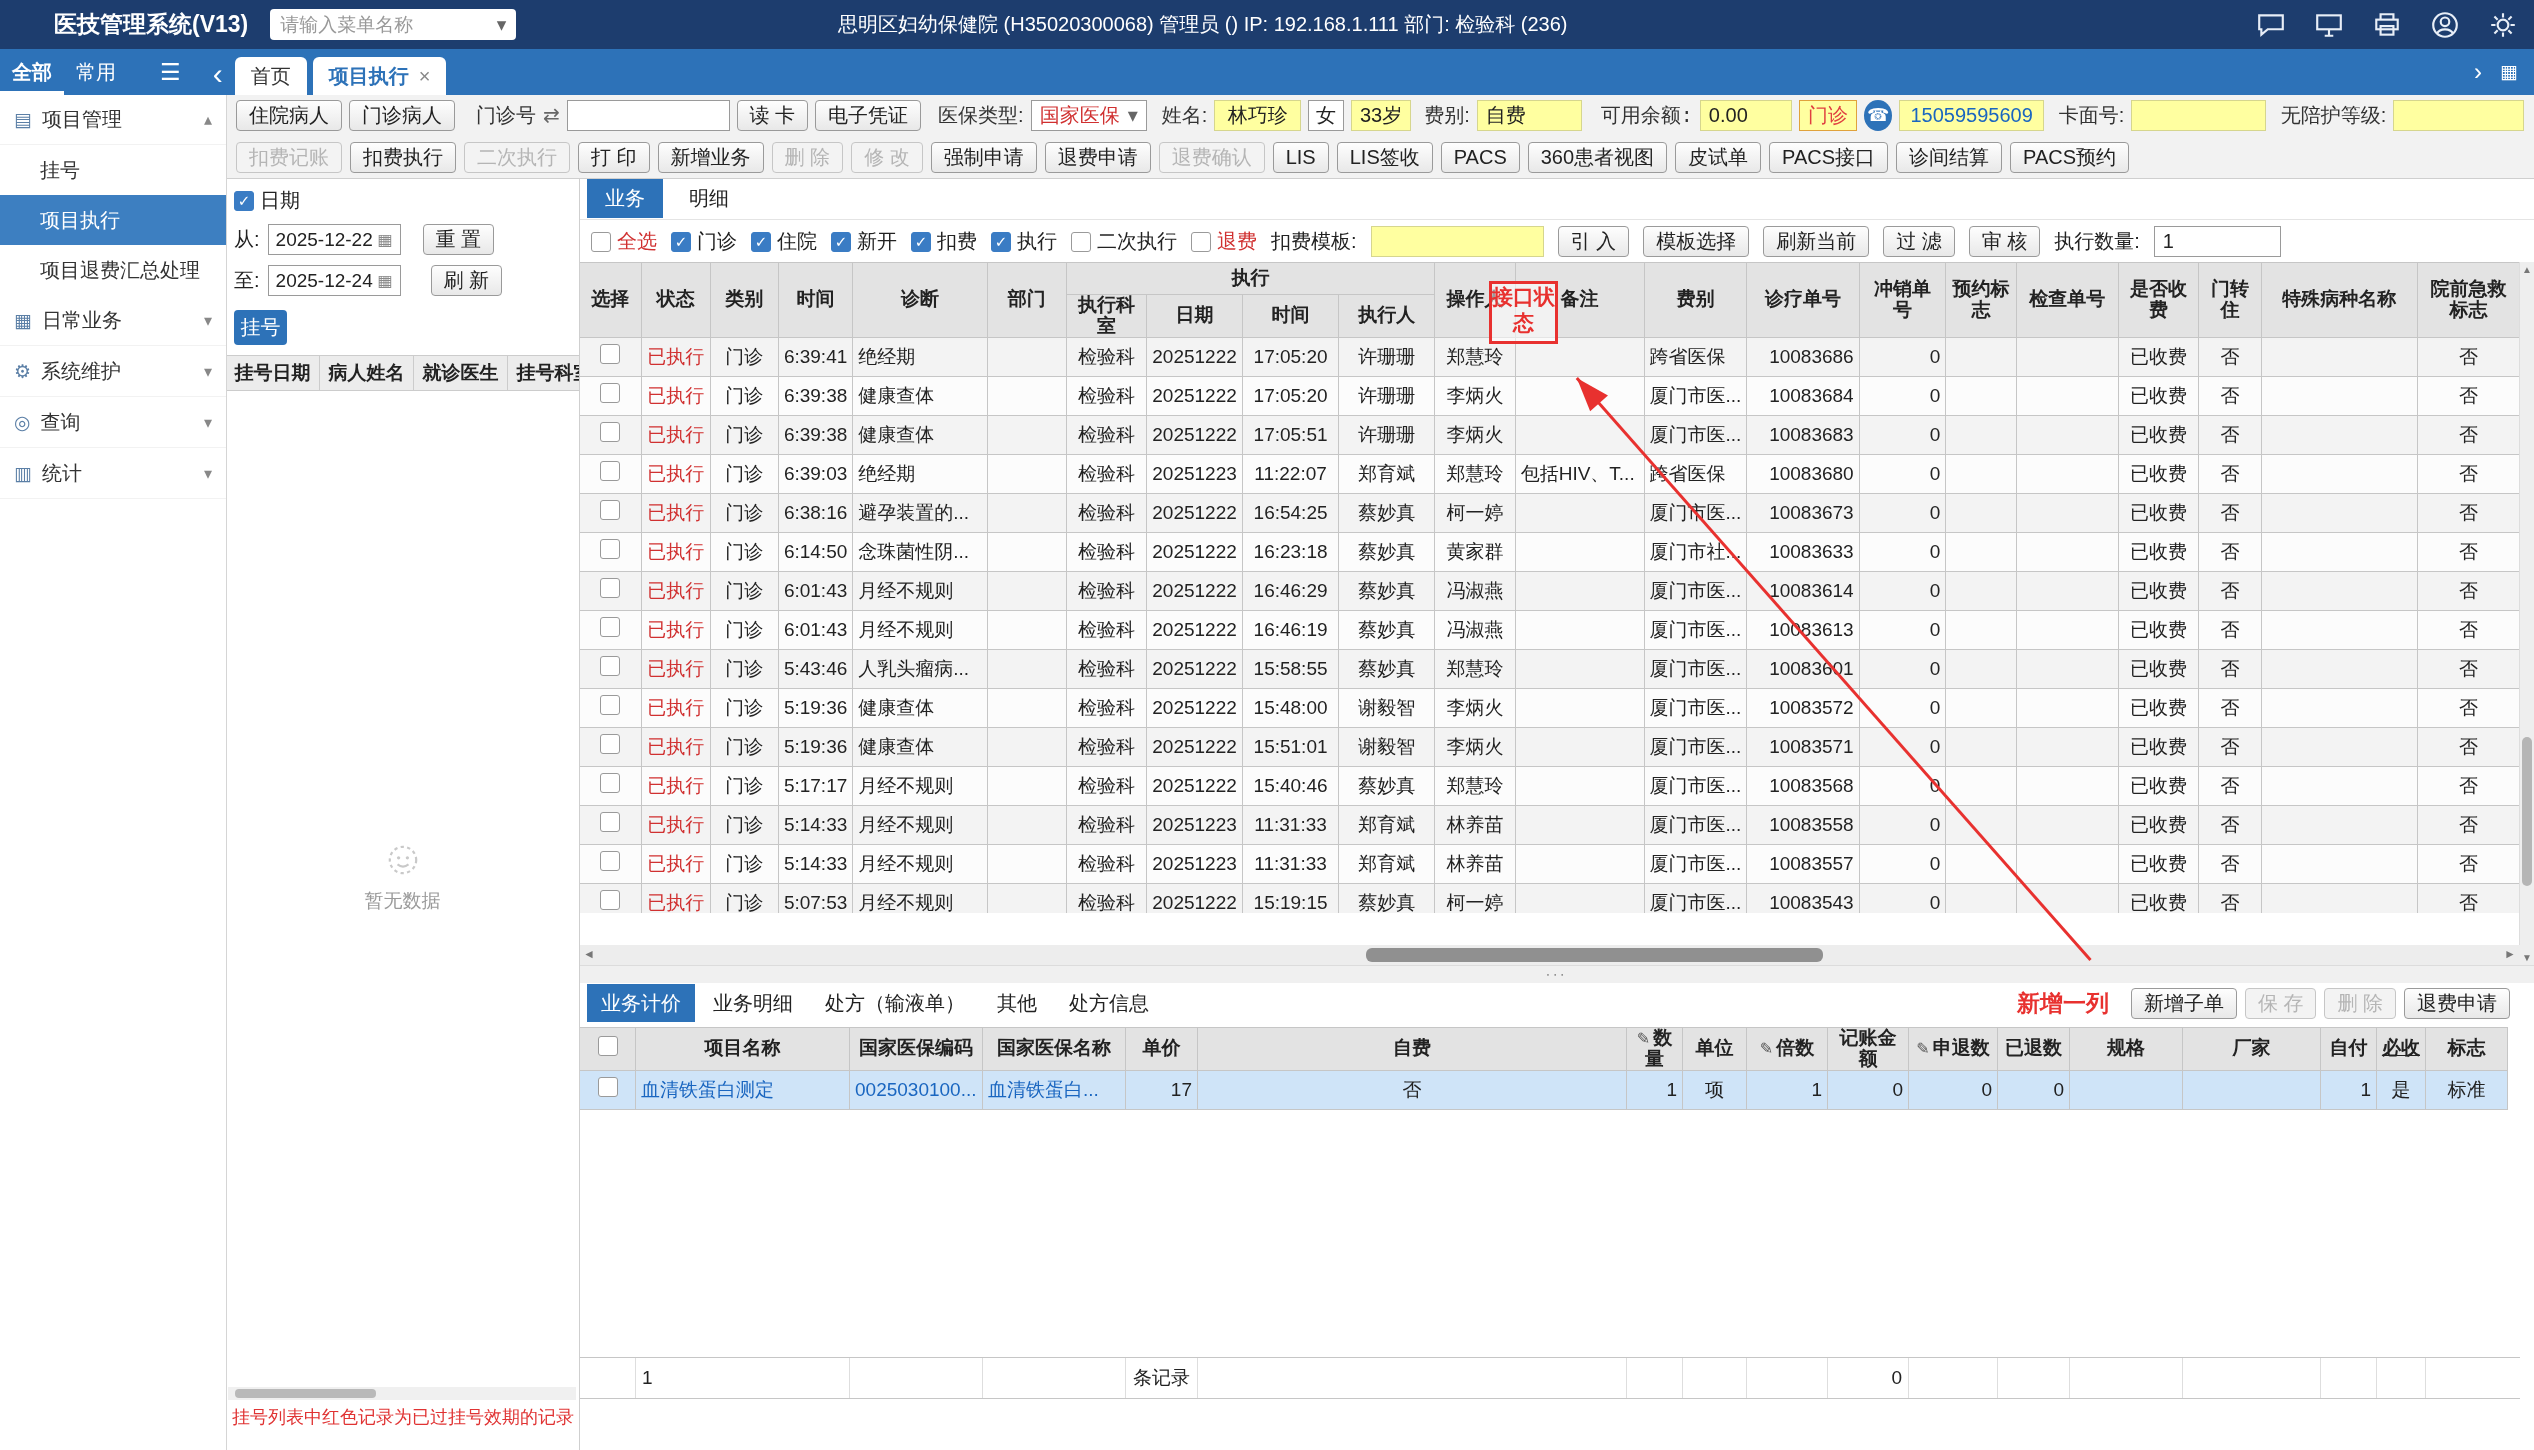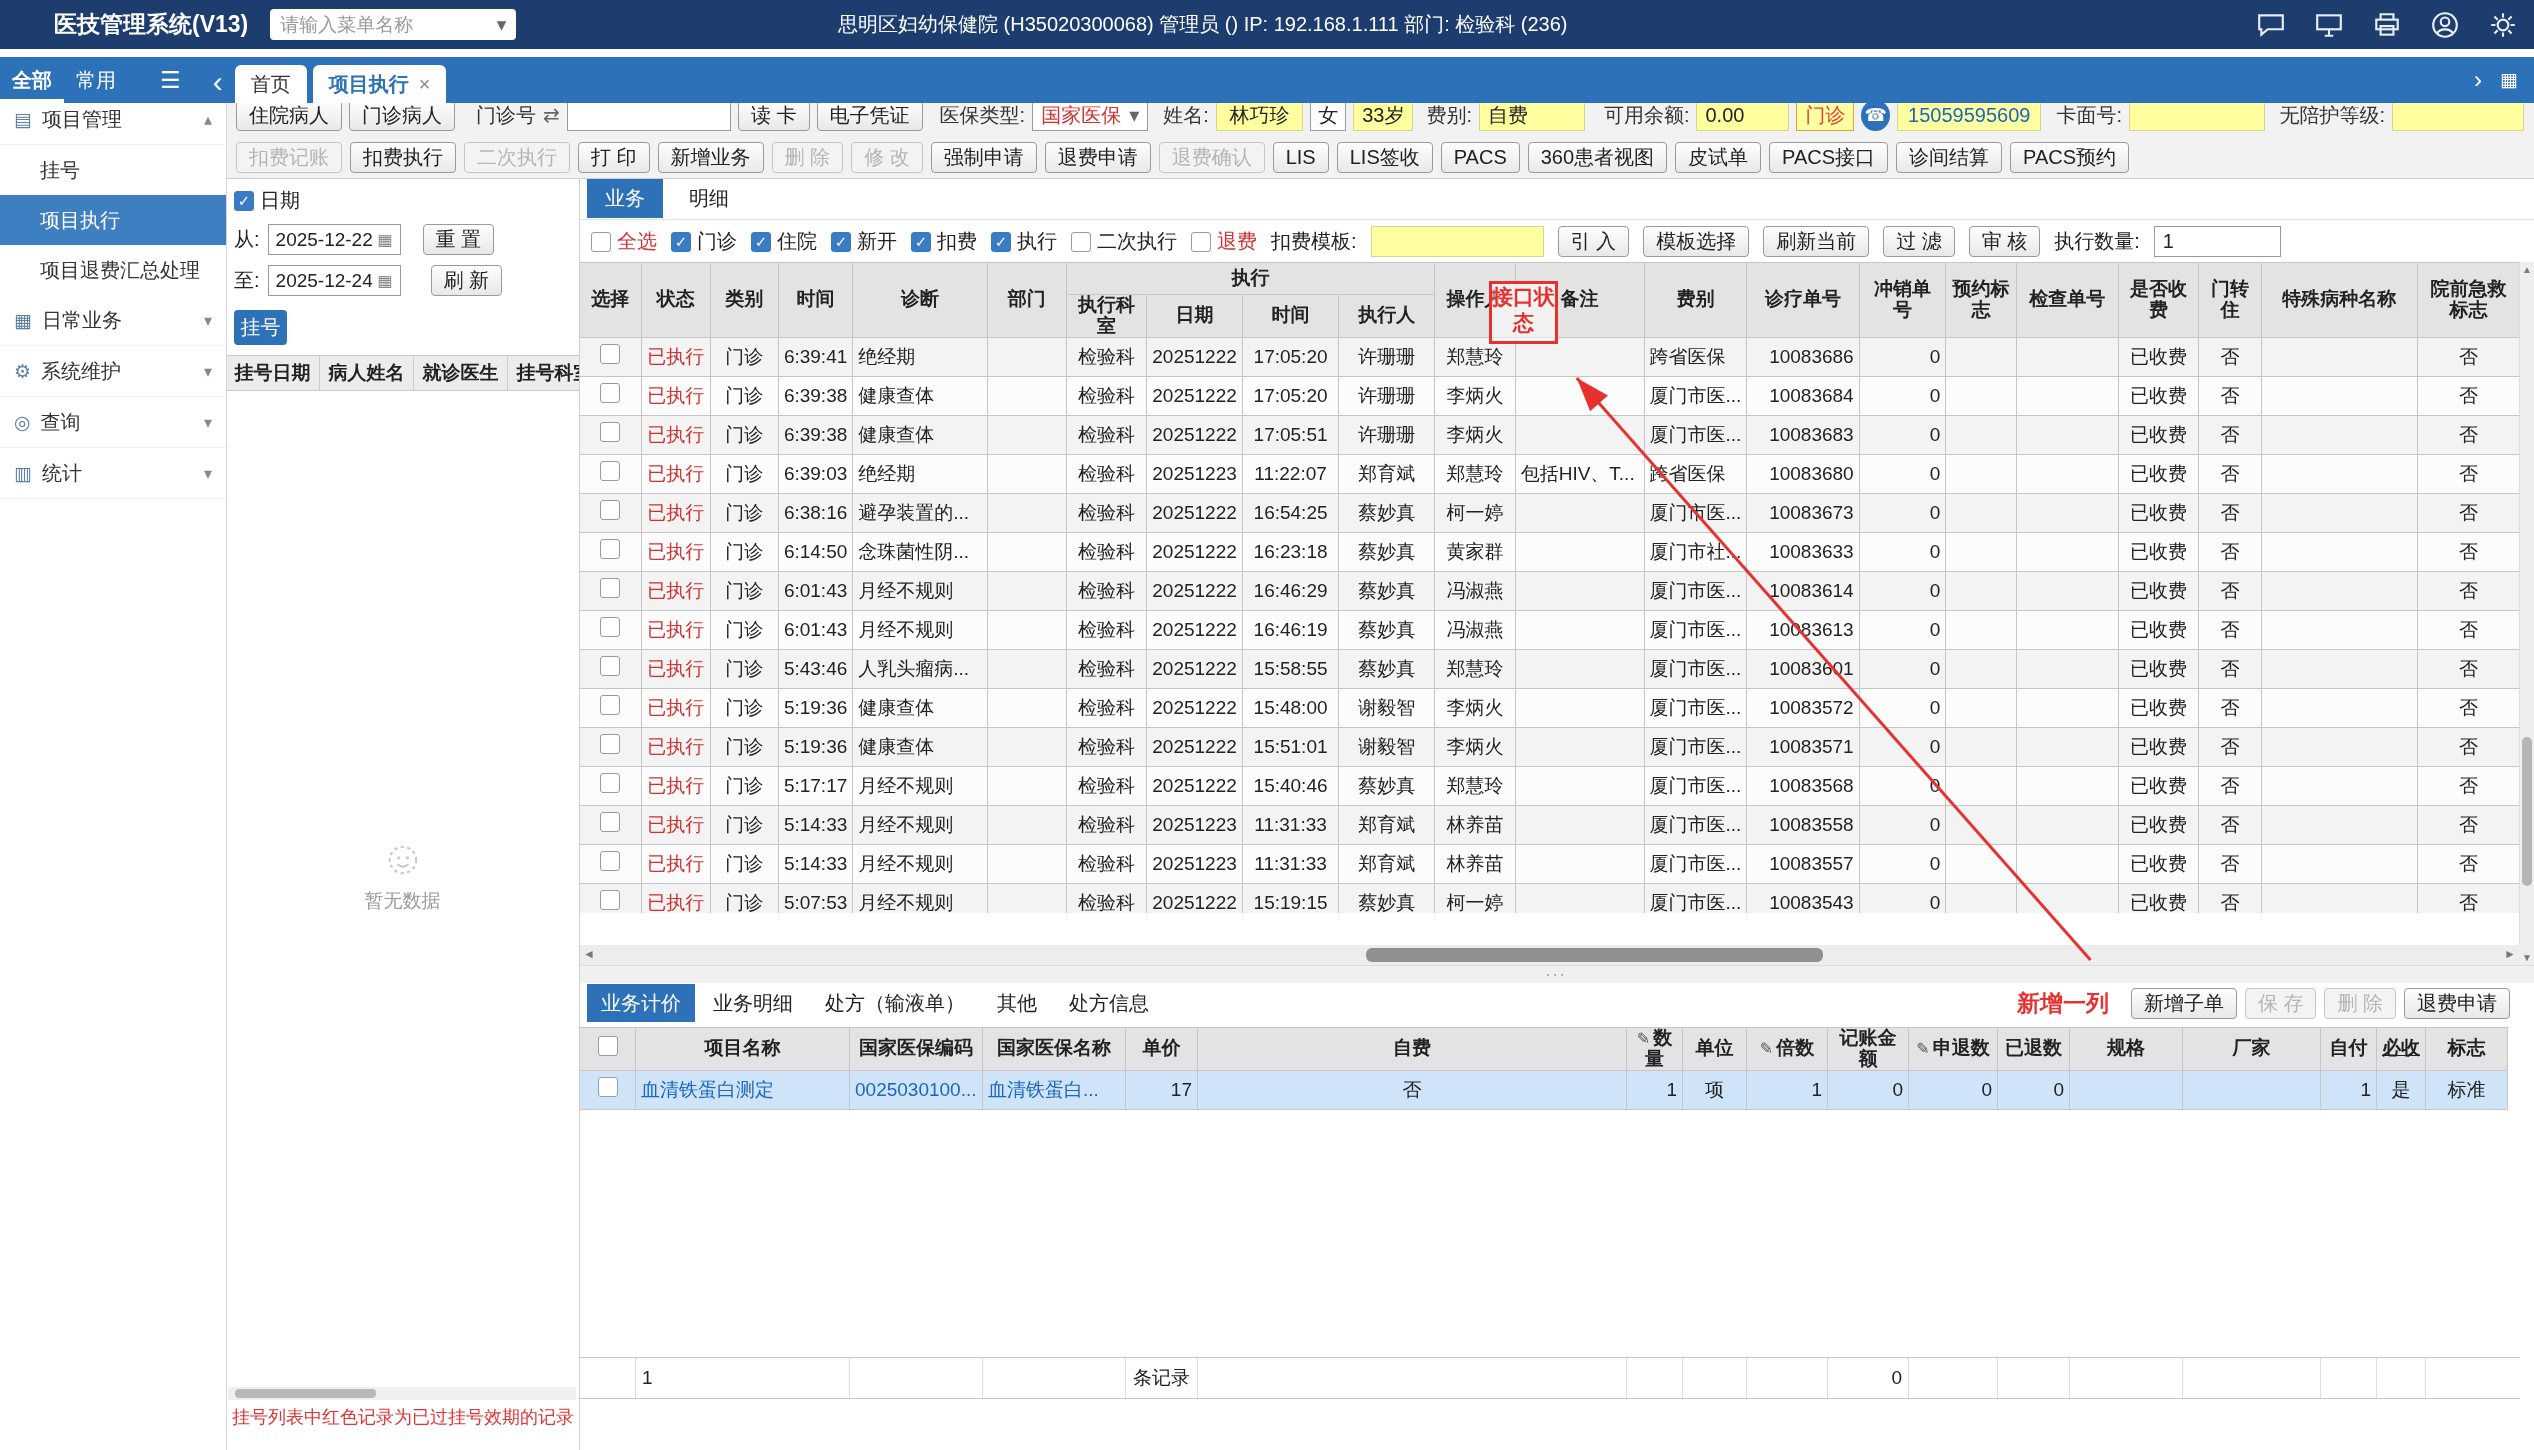--- a/index.html
+++ b/index.html
@@ -7,21 +7,21 @@
        font-family:"Liberation Sans","DejaVu Sans",sans-serif;color:#222;}
   
   .topbar{position:absolute;top:0;left:0;right:0;height:49px;background:#1d3d6e;display:flex;align-items:center;color:#fff;z-index:10;}
   .app-title{font-size:23px;font-weight:bold;padding:0 22px 0 14px;white-space:nowrap;margin-left:40px;}
   .menu-search{width:226px;height:31px;background:#fff;border-radius:4px;display:flex;align-items:center;justify-content:space-between;padding:0 10px;color:#999;font-size:19px;}
   .menu-search .dd{color:#666;}
   .host-info{position:absolute;left:838px;font-size:20px;white-space:nowrap;}
   .top-icons{position:absolute;right:16px;display:flex;gap:28px;align-items:center;}
   .ticon svg{width:30px;height:30px;display:block;}
   
-  .navbar{position:absolute;top:57px;left:0;right:0;height:46px;background:#2d72b8;display:flex;align-items:flex-end;color:#fff;z-index:9;}
+  .navbar{position:absolute;top:49px;left:0;right:0;height:46px;background:#2d72b8;display:flex;align-items:flex-end;color:#fff;z-index:9;}
   .nav-tab{font-size:20px;padding:0 12px;height:46px;line-height:46px;}
   .nav-tab.active{font-weight:bold;box-shadow:inset 0 -4px 0 #fff;}
   .hamburger{margin:0 20px 0 32px;font-size:23px;line-height:46px;}
   .back-chev{font-size:30px;line-height:42px;margin:0 12px;}
   .page-tab{height:38px;background:#fff;border-radius:6px 6px 0 0;display:flex;align-items:center;padding:0 16px;color:#333;font-size:20px;margin-right:6px;gap:10px;}
   .page-tab.active{color:#2d72b8;font-weight:bold;}
   .page-tab .x{color:#888;font-weight:normal;}
   .nav-right{margin-left:auto;display:flex;gap:18px;padding:0 16px;font-size:24px;line-height:46px;}
   
   .sidebar{position:absolute;top:94px;left:0;width:226px;bottom:0;background:#fff;border-right:1px solid #d5d5d5;z-index:5;}
@@ -209,21 +209,21 @@
     <span class="ins-select">
       <span class="red-t">国家医保</span>
       <span style="color:#666;">▾</span>
     </span>
     <span class="plabel" style="margin-left:8px;">姓名:</span>
     <span class="ybox" style="width:75px;">林巧珍</span>
     <span class="wbox" style="width:18px;justify-content:center;">女</span>
     <span class="ybox" style="width:44px;">33岁</span>
     <span class="plabel" style="margin-left:6px;">费别:</span>
     <span class="ybox left" style="width:95px;">自费</span>
-    <span class="plabel" style="margin-left:12px;">可用余额:</span>
+    <span class="plabel" style="margin-left:12px;font-family:Liberation Mono, monospace;">可用余额:</span>
     <span class="ybox left" style="width:81px;">0.00</span>
     <span class="visit-badge">门诊</span>
     <span class="phone-circle">☎</span>
     <span class="phone-box">15059595609</span>
     <span class="plabel" style="margin-left:8px;">卡面号:</span>
     <span class="ybox" style="width:127px;"></span>
     <span class="plabel" style="margin-left:8px;">无陪护等级:</span>
     <span class="ybox" style="width:123px;"></span>
   </div>
 

